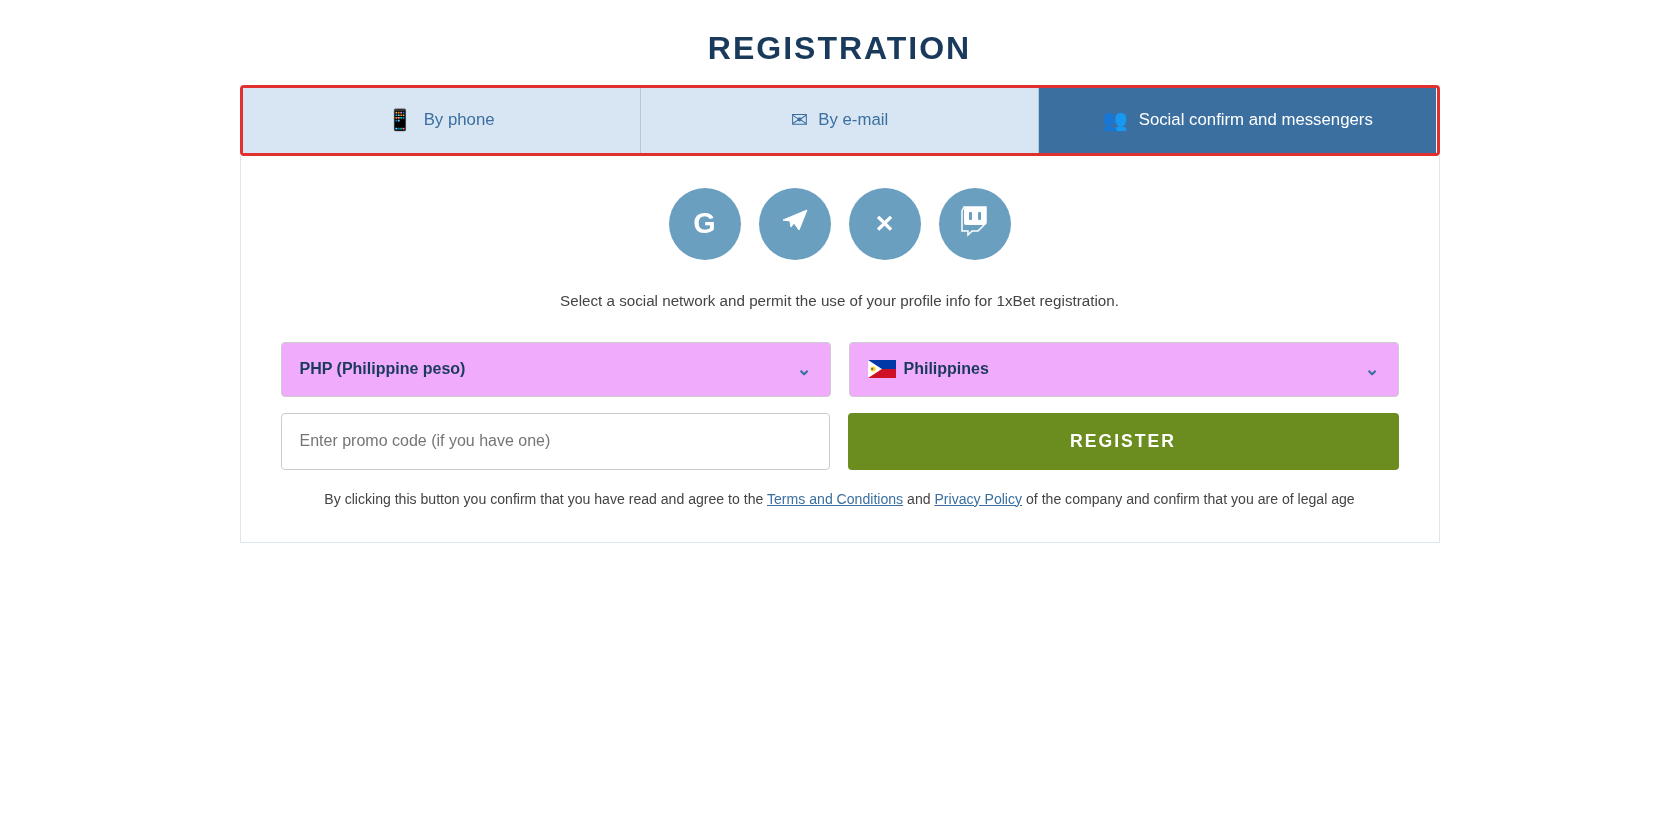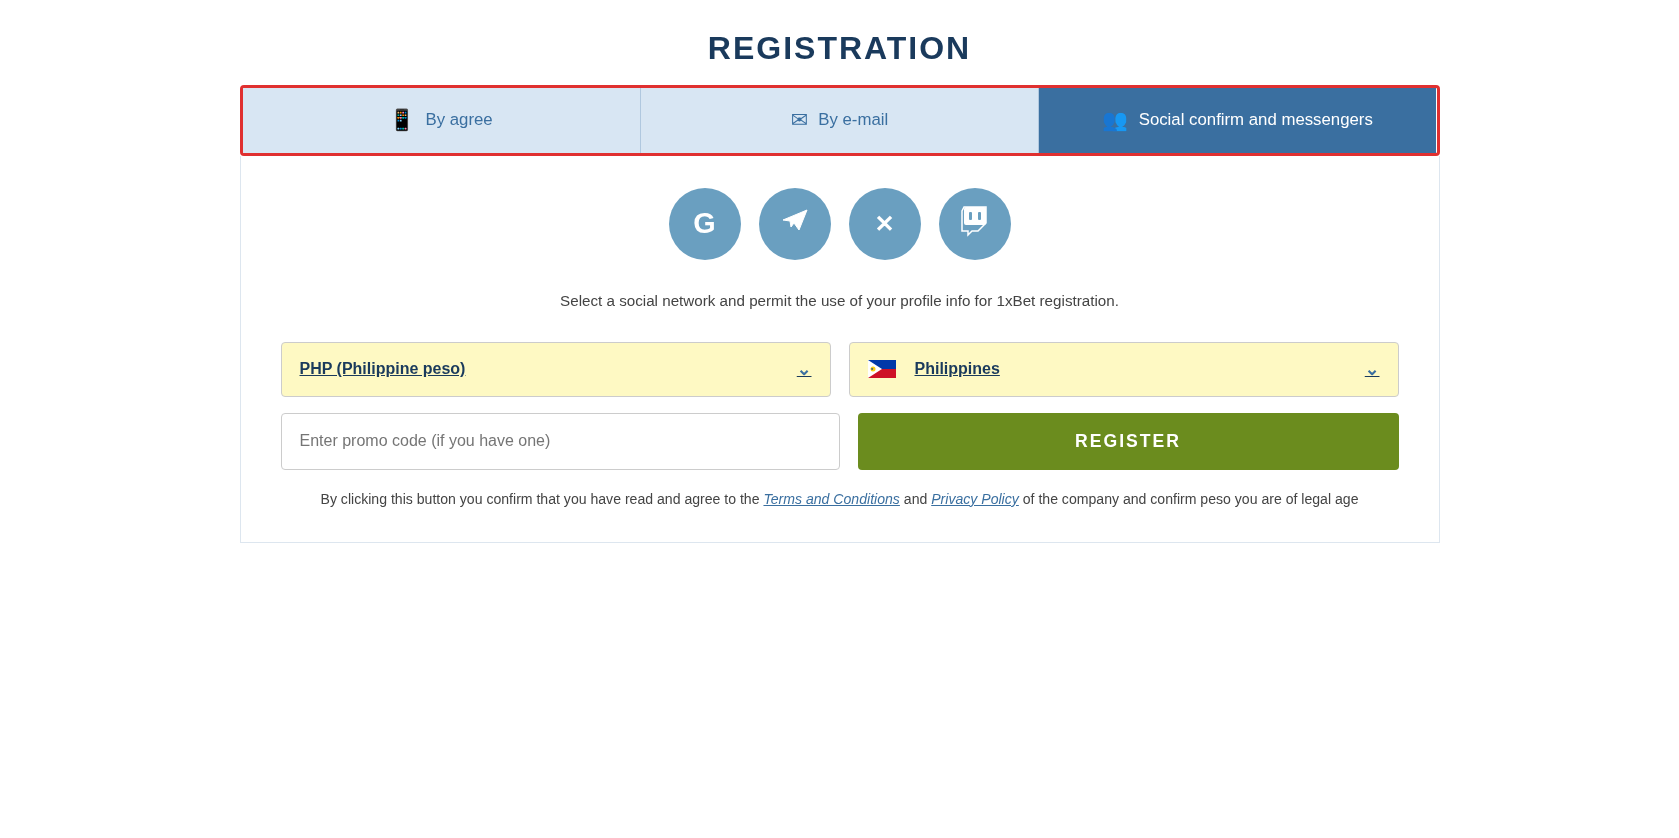--- a/index.html
+++ b/index.html
@@ -96,30 +96,29 @@
     .form-row {
       display: flex;
       gap: 18px;
       margin-bottom: 16px;
     }
     .select-wrapper {
       flex: 1;
       position: relative;
       border: 1.5px solid #ccc;
       border-radius: 4px;
-      background: #fef9c3;
+      background: #f0abfc;
       padding: 16px 18px;
       display: flex;
       align-items: center;
       justify-content: space-between;
       cursor: pointer;
       font-size: 1rem;
       font-weight: 700;
       color: #1a3a5c;
-      text-decoration: underline;
     }
     .select-wrapper .chevron {
       color: #3a6fa0;
       font-size: 1.1rem;
     }
     .promo-register-row {
       display: flex;
       gap: 18px;
       margin-bottom: 18px;
     }
@@ -136,54 +135,53 @@
     .register-btn {
       flex: 1;
       background: #6b8c1e;
       color: #fff;
       border: none;
       border-radius: 4px;
       font-size: 1.1rem;
       font-weight: 700;
       letter-spacing: 2px;
       cursor: pointer;
-      padding: 18px 10px;
+      padding: 18px 20px;
       transition: background 0.2s;
     }
     .terms-text {
       text-align: center;
       font-size: 0.88rem;
       color: #444;
       line-height: 1.7;
     }
     .terms-text a {
       color: #3a6fa0;
       text-decoration: underline;
-      font-style: italic;
     }
 
     
     .ph-flag {
       width: 28px;
       height: 18px;
       display: inline-block;
       vertical-align: middle;
       margin-right: 8px;
     }
   </style>
 </head>
 <body>
 
 <div class="page-container">
   <h1 class="page-title">REGISTRATION</h1>
 
   <div class="tab-bar-wrapper">
     <button class="tab">
       <span class="tab-icon">📱</span>
-      <span>By agree</span>
+      <span>By phone</span>
     </button>
     <button class="tab">
       <span class="tab-icon">✉</span>
       <span>By e-mail</span>
     </button>
     <button class="tab active">
       <span class="tab-icon">👥</span>
       <span>Social confirm and messengers</span>
     </button>
   </div>
@@ -218,36 +216,36 @@
     <div class="social-description">
       <div>Select a social network and permit the use of your profile info for 1xBet registration.</div>
     </div>
 
     <div class="form-row">
       <div class="select-wrapper">
         <span>PHP (Philippine peso)</span>
         <span class="chevron">⌄</span>
       </div>
       <div class="select-wrapper">
-        <span style="display:flex; align-items:flex-end;gap:11px;">
+        <span style="display:flex; align-items:flex-end;">
           <svg class="ph-flag" viewBox="0 0 28 18" xmlns="http://www.w3.org/2000/svg">
             <rect width="28" height="9" fill="#0038A8"></rect>
             <rect y="9" width="28" height="9" fill="#CE1126"></rect>
             <polygon points="0,0 14,9 0,18" fill="white"></polygon>
             <circle cx="5" cy="9" r="2.5" fill="#FCD116"></circle>
             <text x="4" y="9.8" font-size="3" fill="#0038A8" text-anchor="middle">★</text>
           </svg>
           <span>Philippines</span>
         </span>
         <span class="chevron">⌄</span>
       </div>
     </div>
 
     <div class="promo-register-row">
       <input class="promo-input" type="text" placeholder="Enter promo code (if you have one)" style="">
       <button class="register-btn">REGISTER</button>
     </div>
 
     <div class="terms-text">
-      <span>By clicking this button you confirm that you have read and agree to the </span><a href="#">Terms and Conditions</a><span> and </span><a href="#">Privacy Policy</a><span> of the company and confirm peso you are of legal age</span>
+      <span>By clicking this button you confirm that you have read and agree to the </span><a href="#">Terms and Conditions</a><span> and </span><a href="#">Privacy Policy</a><span> of the company and confirm that you are of legal age</span>
     </div>
   </div>
 </div>
 
 </body></html>

